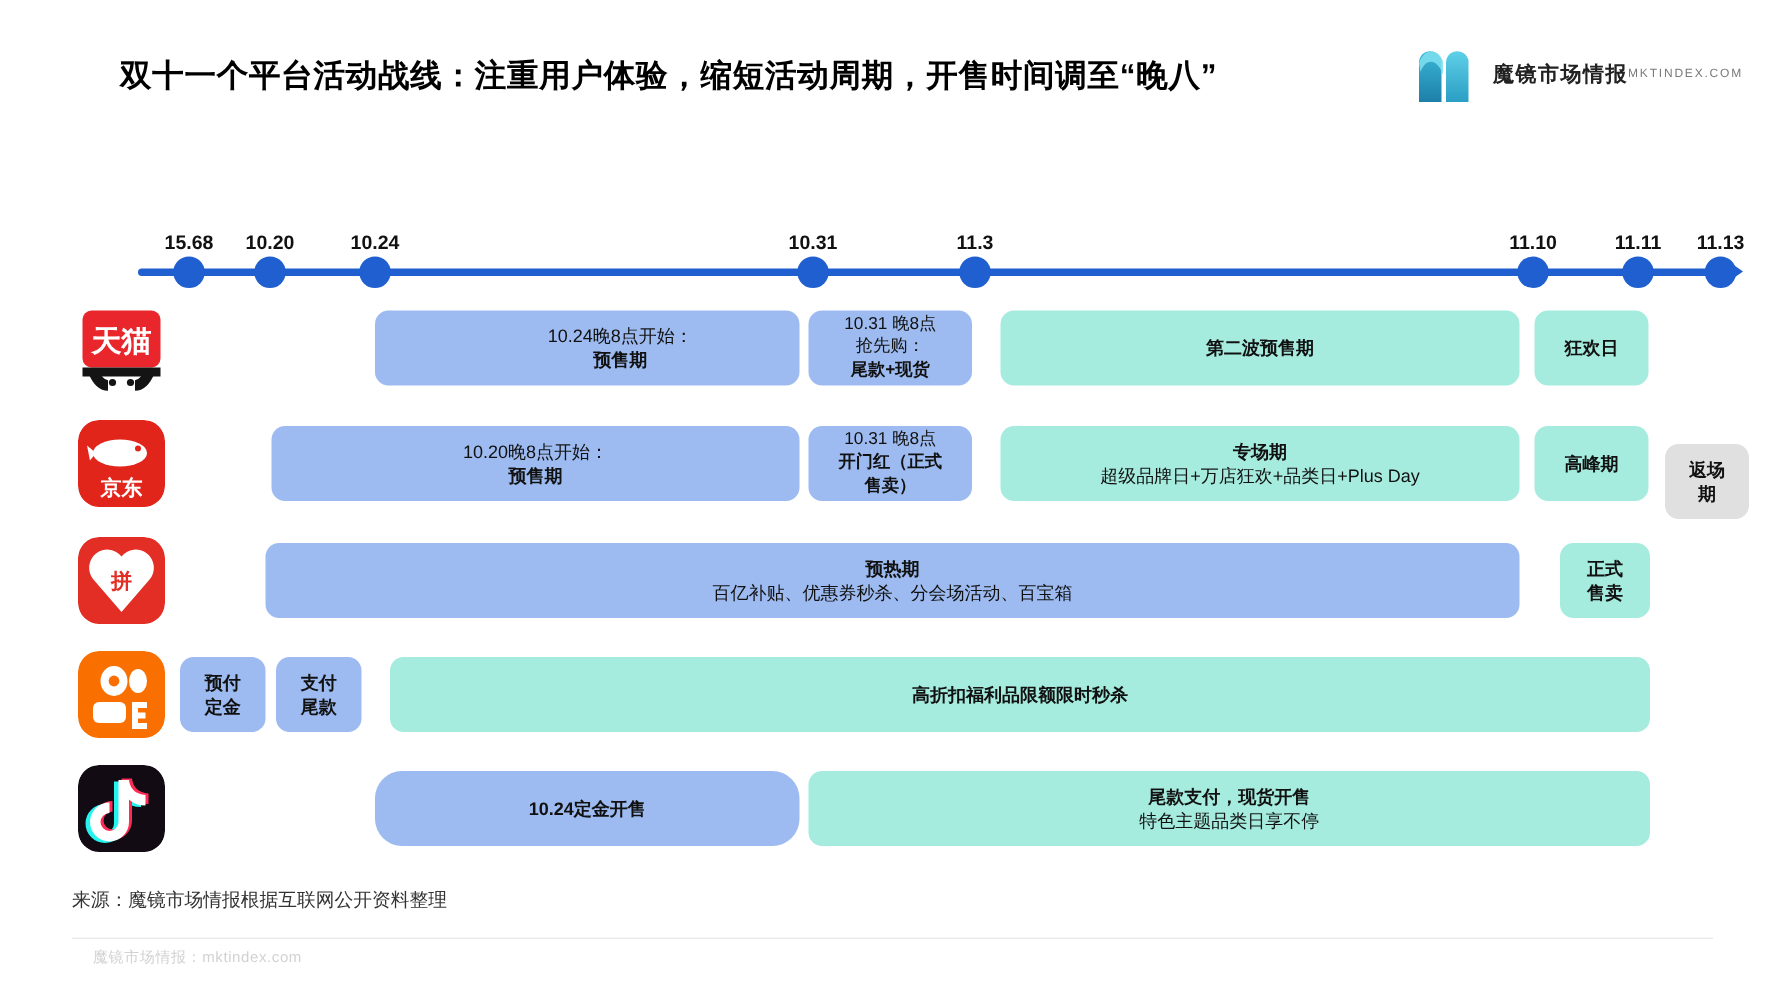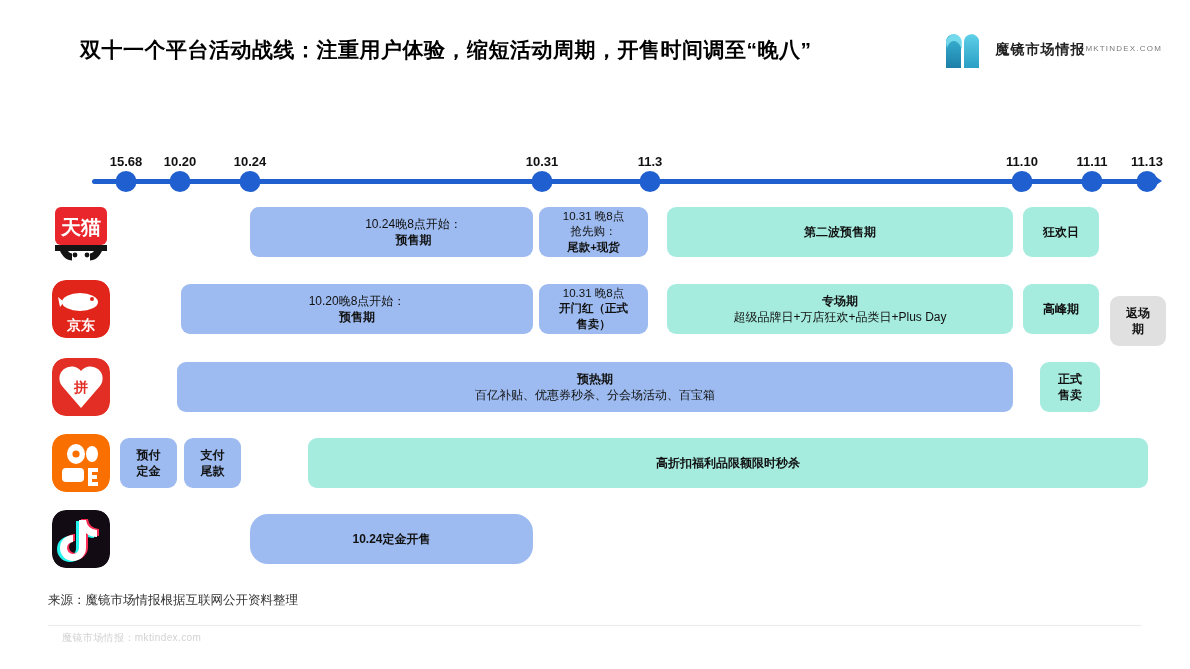--- a/index.html
+++ b/index.html
@@ -204,36 +204,40 @@
           </svg>
         </div>
         <div class="bar blue" style="left: 120px; width: 57px; top: 4px; height: 50px;">
           <div class="l2">预付</div>
           <div class="l2">定金</div>
         </div>
         <div class="bar blue" style="left: 184px; width: 57px; top: 4px; height: 50px;">
           <div class="l2">支付</div>
           <div class="l2">尾款</div>
         </div>
-        <div class="bar mint" style="left: 260px; width: 840px; top: 4px; height: 50px; margin-left: 48px;">
+        <div class="bar mint" style="left: 260px; width: 840px; top: 4px; height: 50px;">
           <div class="l2">高折扣福利品限额限时秒杀</div>
         </div>
       </div>
       <div class="row" style="top: 510px;">
         <div class="logo" style="top: 0px;">
           <svg viewBox="0 0 58 58" width="58" height="58">
             <rect width="58" height="58" rx="14" fill="#120b14"></rect>
             <path d="M34 10 q1 9 11 10 v7 q-7 0 -11 -4 v15 a13 13 0 1 1 -13 -13 v7 a6 6 0 1 0 6 6 V10 z" fill="#25f4ee" transform="translate(-3,1)"></path>
             <path d="M34 10 q1 9 11 10 v7 q-7 0 -11 -4 v15 a13 13 0 1 1 -13 -13 v7 a6 6 0 1 0 6 6 V10 z" fill="#fe2c55" transform="translate(2,-1)"></path>
             <path d="M34 10 q1 9 11 10 v7 q-7 0 -11 -4 v15 a13 13 0 1 1 -13 -13 v7 a6 6 0 1 0 6 6 V10 z" fill="#ffffff"></path>
           </svg>
         </div>
         <div class="bar blue" style="left: 250px; width: 283px; top: 4px; height: 50px; border-radius: 18px;">
           <div class="l2">10.24定金开售</div>
         </div>
+        <div class="bar mint" style="left: 539px; width: 561px; top: 4px; height: 50px;">
+          <div class="l2">尾款支付，现货开售</div>
+          <div class="l1">特色主题品类日享不停</div>
+        </div>
       </div>
     </div>
 
   <div class="source">来源：魔镜市场情报根据互联网公开资料整理</div>
   <div class="divider"></div>
   <div class="footer-note">魔镜市场情报：mktindex.com</div>
 
 </div>
 
 </body></html>

